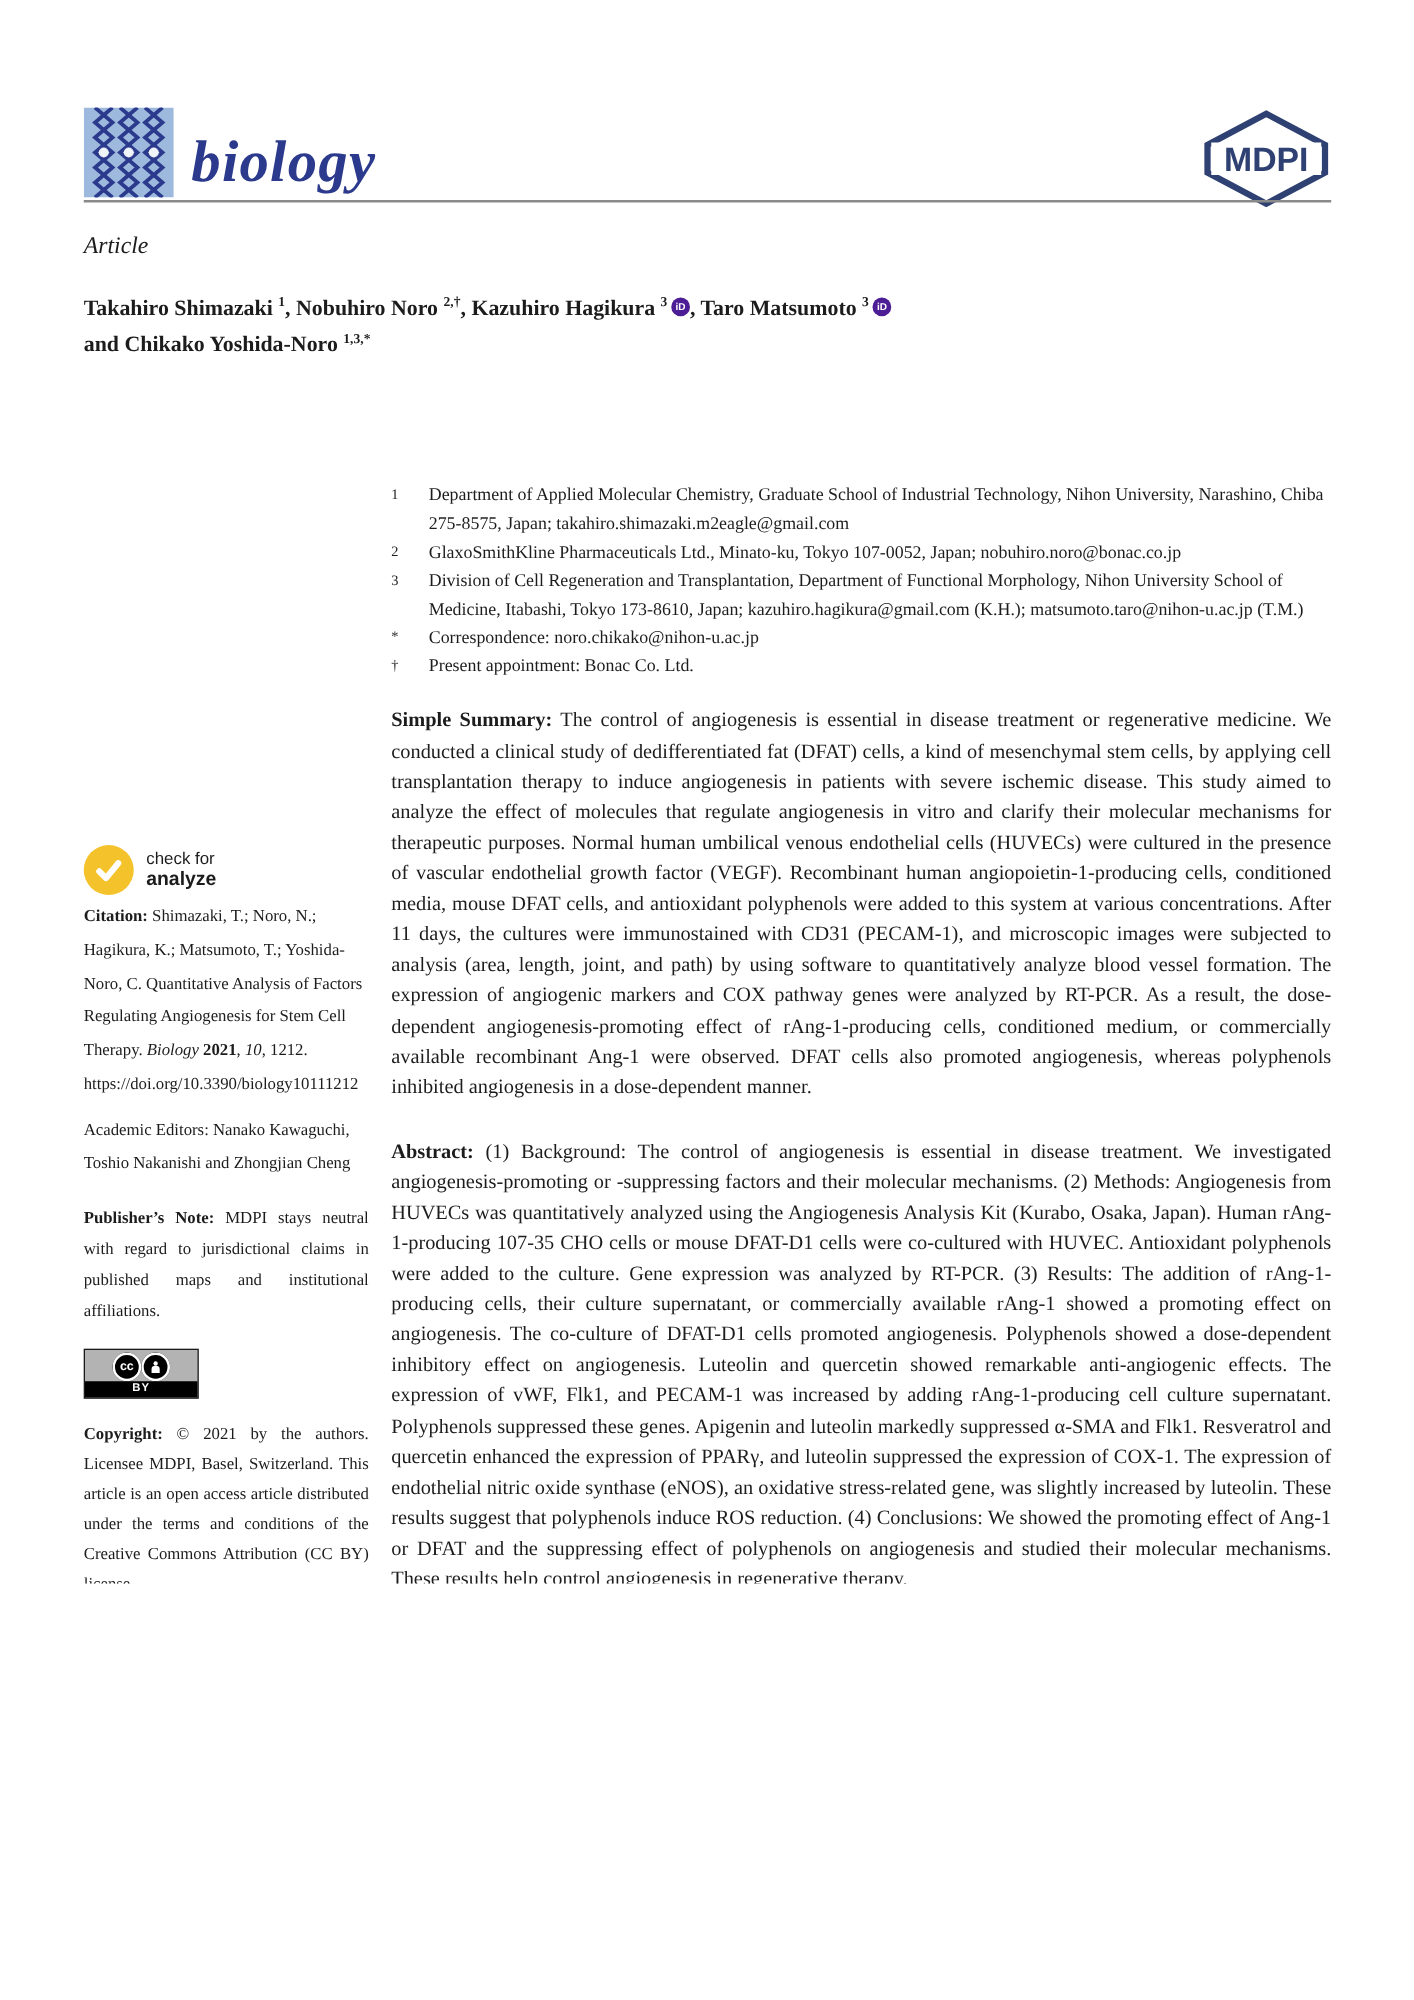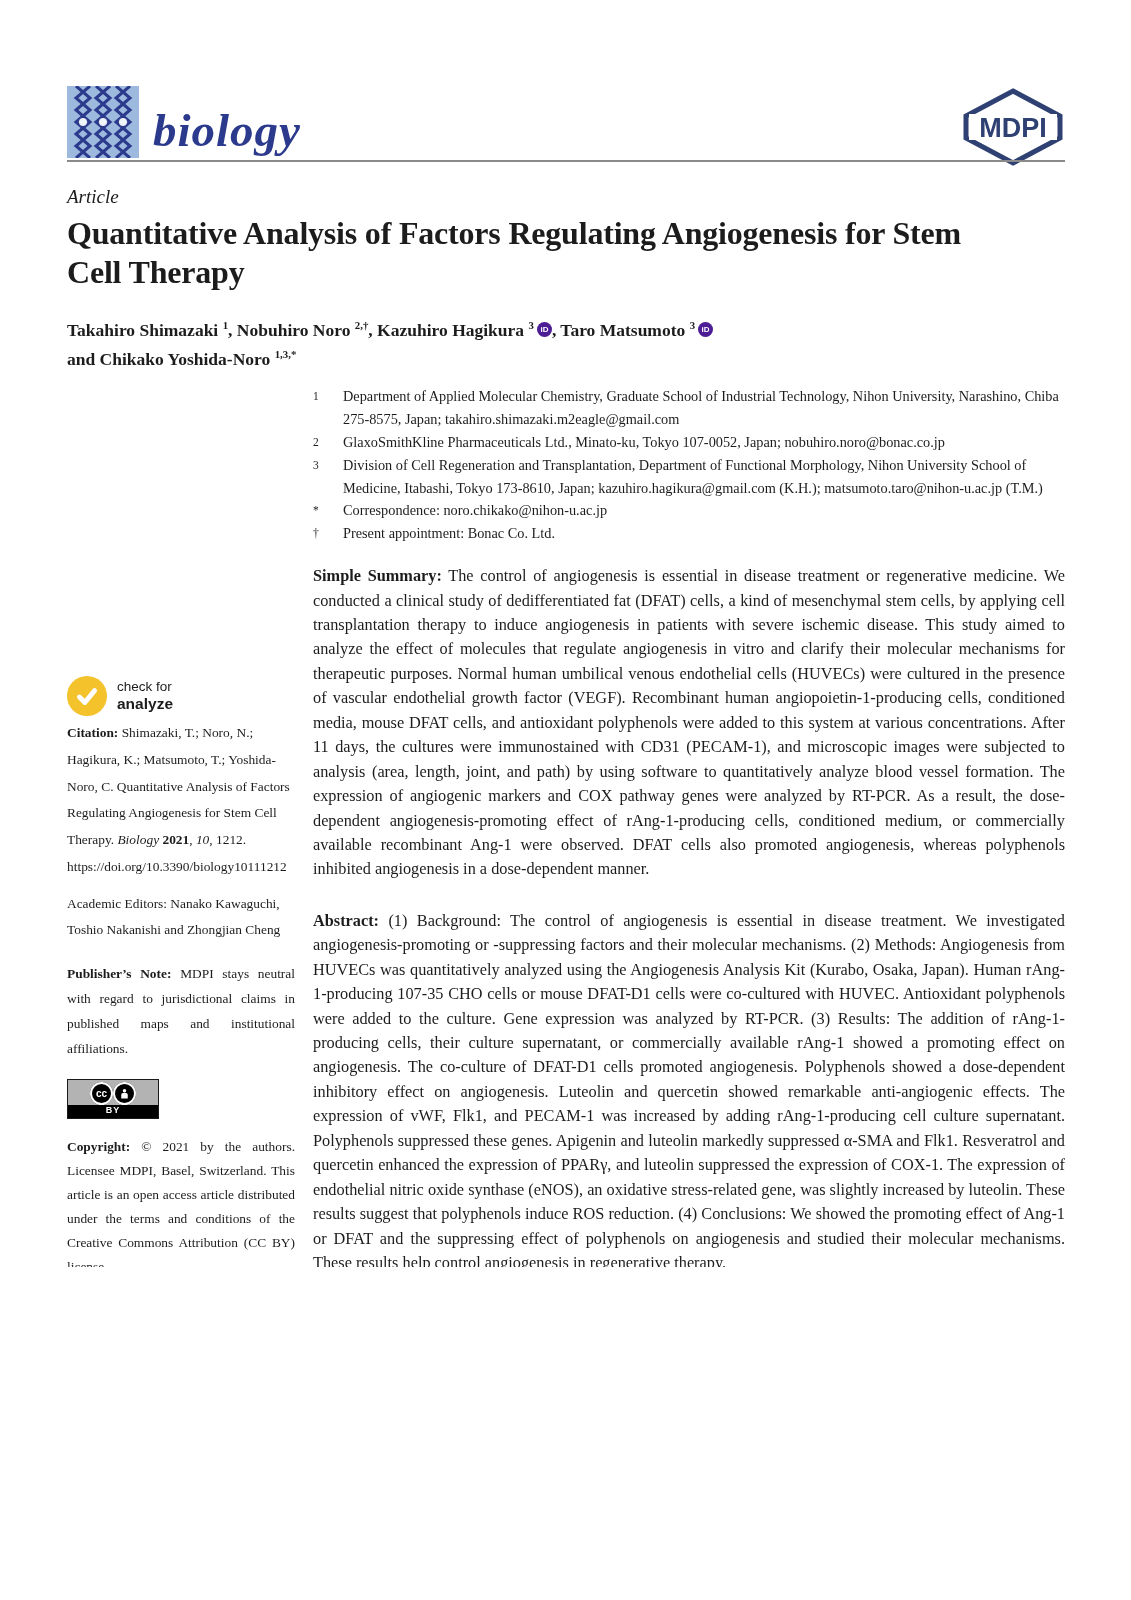--- a/index.html
+++ b/index.html
@@ -95,21 +95,20 @@
     <svg class="mdpi-logo" width="104" height="78" viewBox="0 0 104 78">
       <polygon points="52,3 99,28 99,50 52,75 5,50 5,28" fill="none" stroke="#2e4172" stroke-width="5"></polygon>
       <rect x="8" y="26" width="88" height="26" fill="#ffffff"></rect>
       <text x="52" y="49" text-anchor="middle" font-family="Liberation Sans, sans-serif" font-weight="bold" font-size="27" fill="#2e4172">MDPI</text>
     </svg>
   </div>
   <div class="header-rule"></div>
 
   <div class="title-block">
     <div class="article-type">Article</div>
-    <div class="article-title">Quantitative Analysis of Factors Regulating Angiogenesis for Stem Cell Therapy</div>
     <div class="authors">
       <div><span>Takahiro Shimazaki</span>&nbsp;<sup>1</sup><span>, </span><span>Nobuhiro Noro</span>&nbsp;<sup>2,†</sup><span>, </span><span>Kazuhiro Hagikura</span>&nbsp;<sup>3</sup><span class="orcid">iD</span><span>, </span><span>Taro Matsumoto</span>&nbsp;<sup>3</sup><span class="orcid">iD</span>
       </div>
       <div><span>and Chikako Yoshida-Noro</span>&nbsp;<sup>1,3,*</sup>
       </div>
     </div>
   </div>
 
   <div class="sidebar">
     <div class="check-badge">

